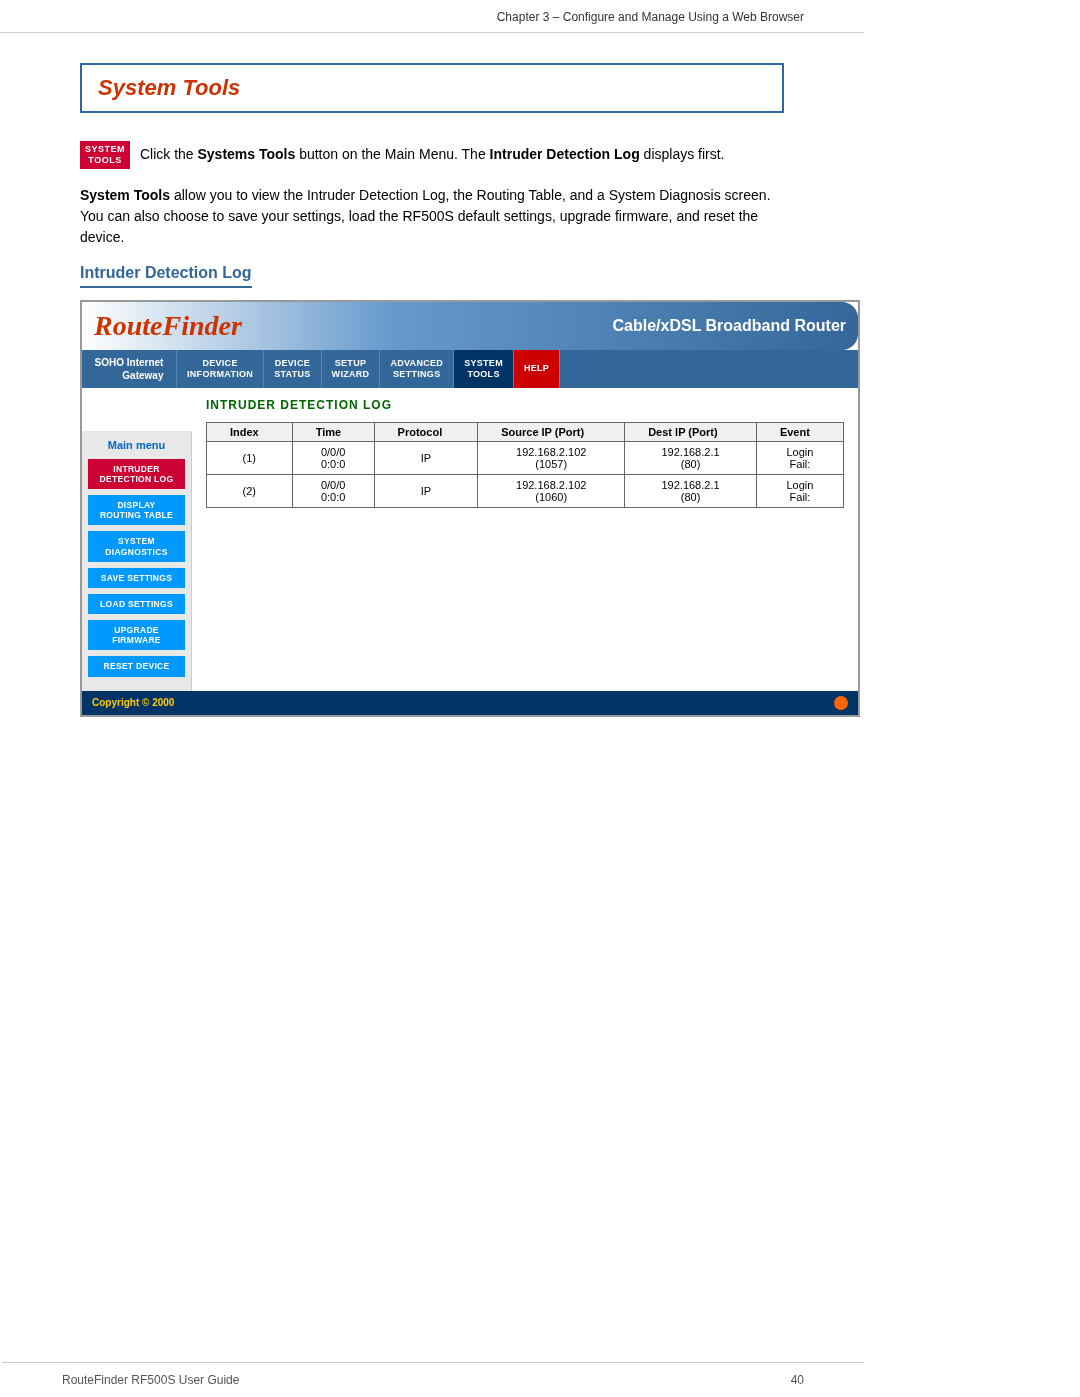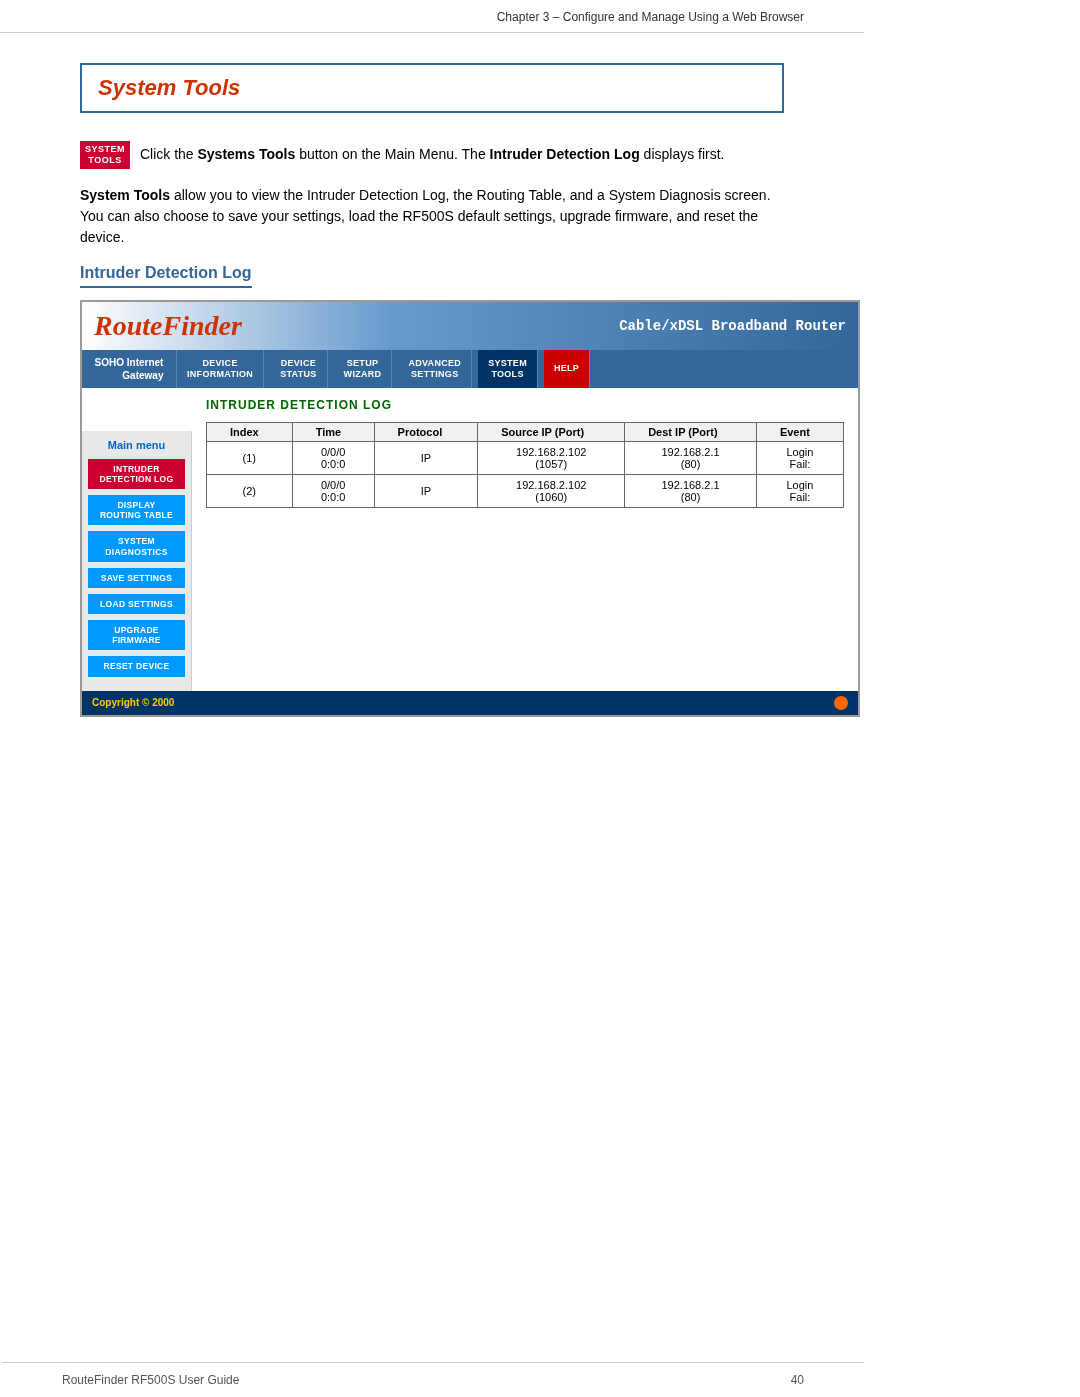--- a/index.html
+++ b/index.html
@@ -97,34 +97,34 @@
       position: relative;
     }
 
     
     .router-header {
       background: linear-gradient(to right, #fff 0%, #6699cc 40%, #336699 100%);
       padding: 8px 12px;
       display: flex;
       align-items: center;
       justify-content: space-between;
+      border-radius: 16px;
     }
     .router-logo {
       font-size: 28px;
       font-weight: bold;
       color: #003366;
       font-style: italic;
       font-family: Georgia, serif;
     }
     .router-logo span { color: #cc3300; }
     .router-tagline {
       color: #fff;
-      font-size: 14px;
-      font-weight: bold;
-      font-family: Liberation Mono, monospace;
+      font-size: 16px;
+      font-weight: bold;
     }
 
     
     .router-nav {
       background: #336699;
       display: flex;
       align-items: stretch;
     }
     .router-nav-left {
       background: #336699;
@@ -136,21 +136,20 @@
       width: 95px;
       display: flex;
       align-items: center;
       justify-content: center;
       line-height: 1.3;
       border-right: 1px solid #5588aa;
     }
     .router-nav-items {
       display: flex;
       flex: 1;
-      gap: 6px;
     }
     .nav-item {
       color: #fff;
       font-size: 9px;
       font-weight: bold;
       text-transform: uppercase;
       text-align: center;
       padding: 6px 10px;
       border-right: 1px solid #5588aa;
       display: flex;

